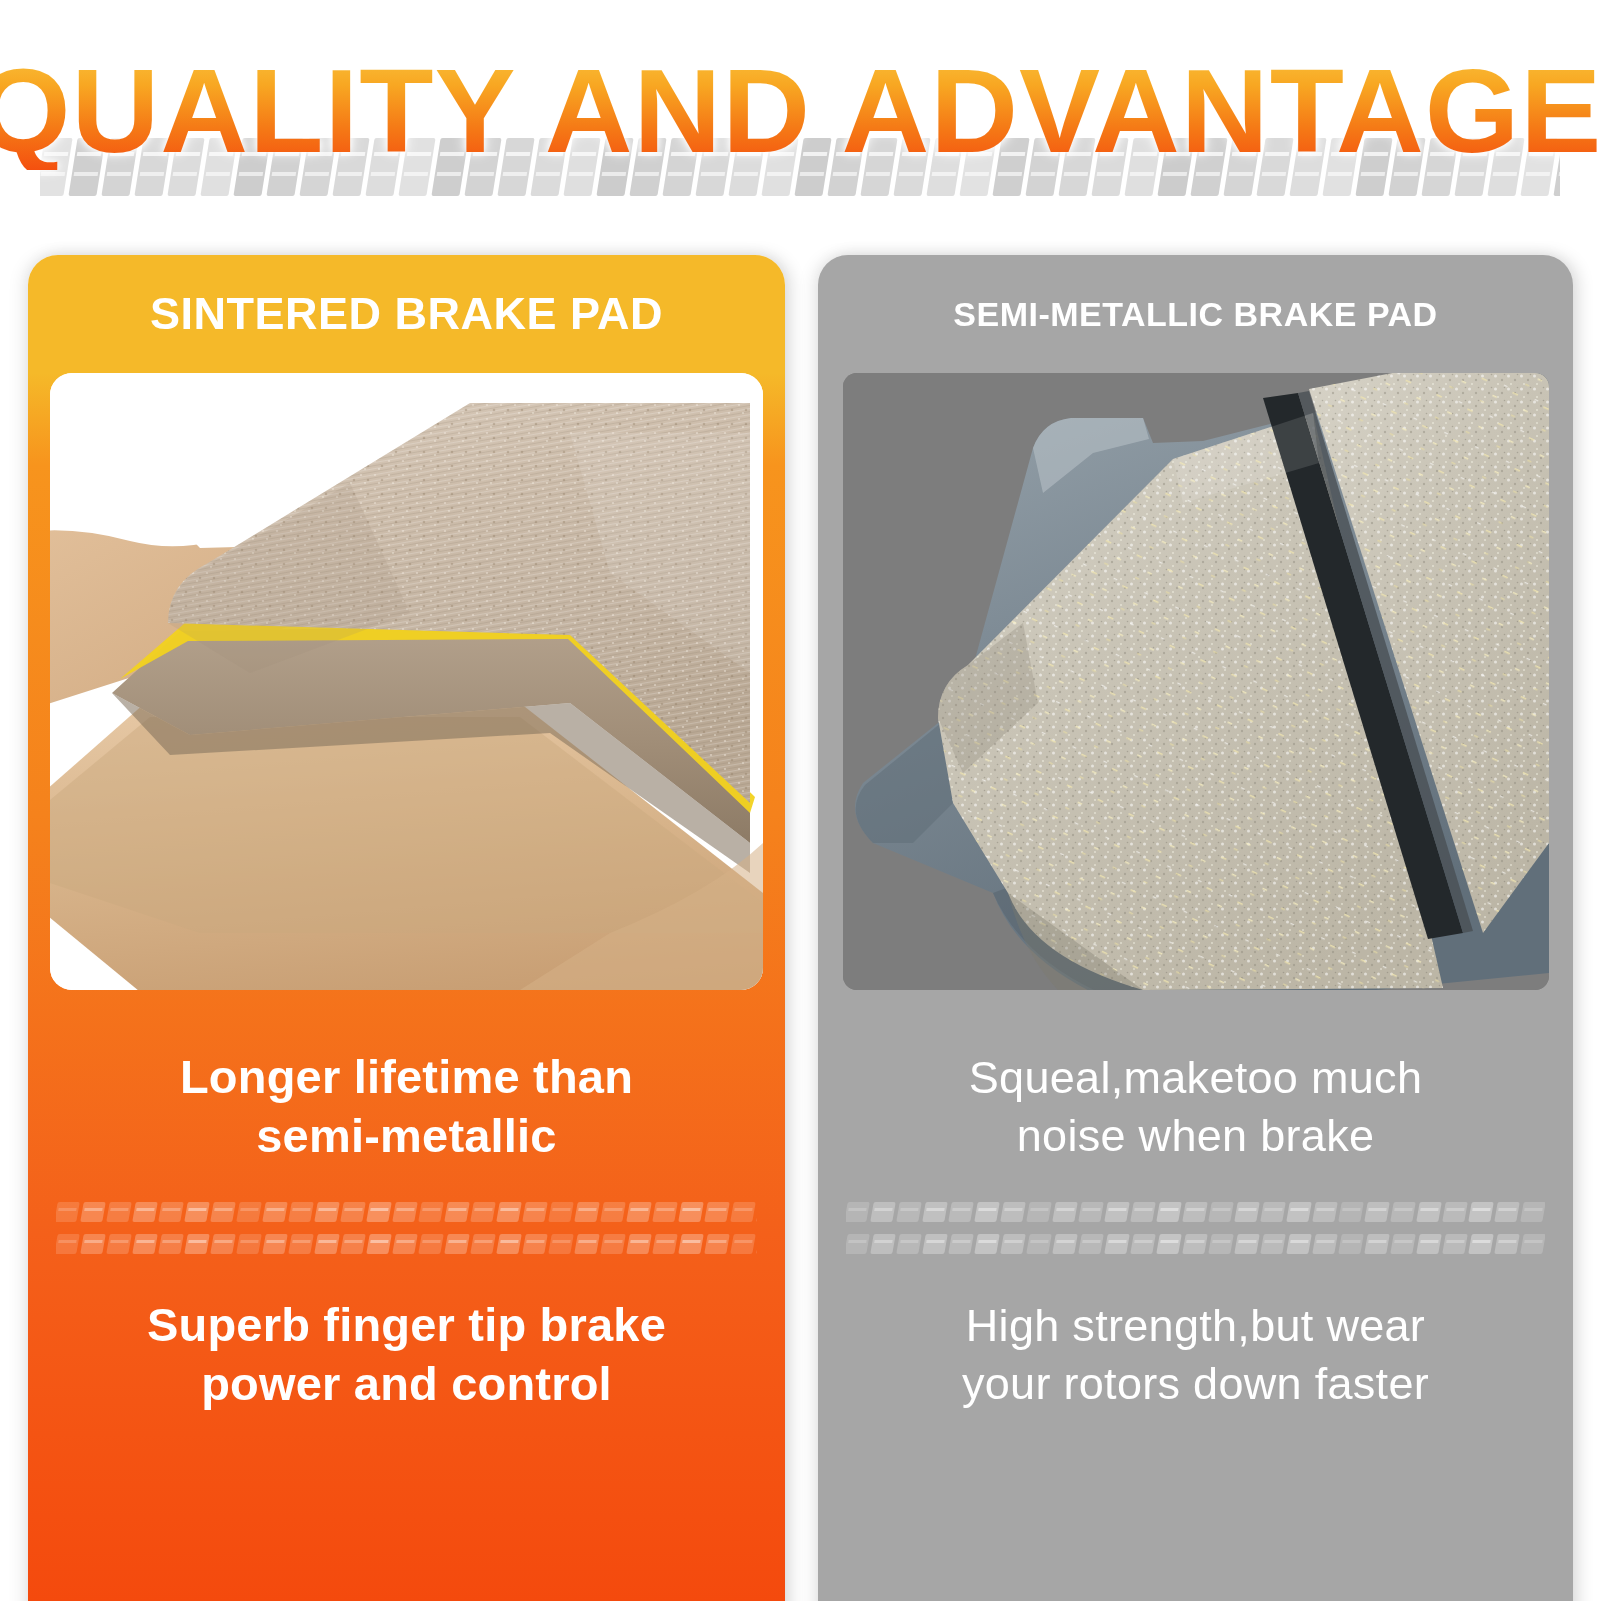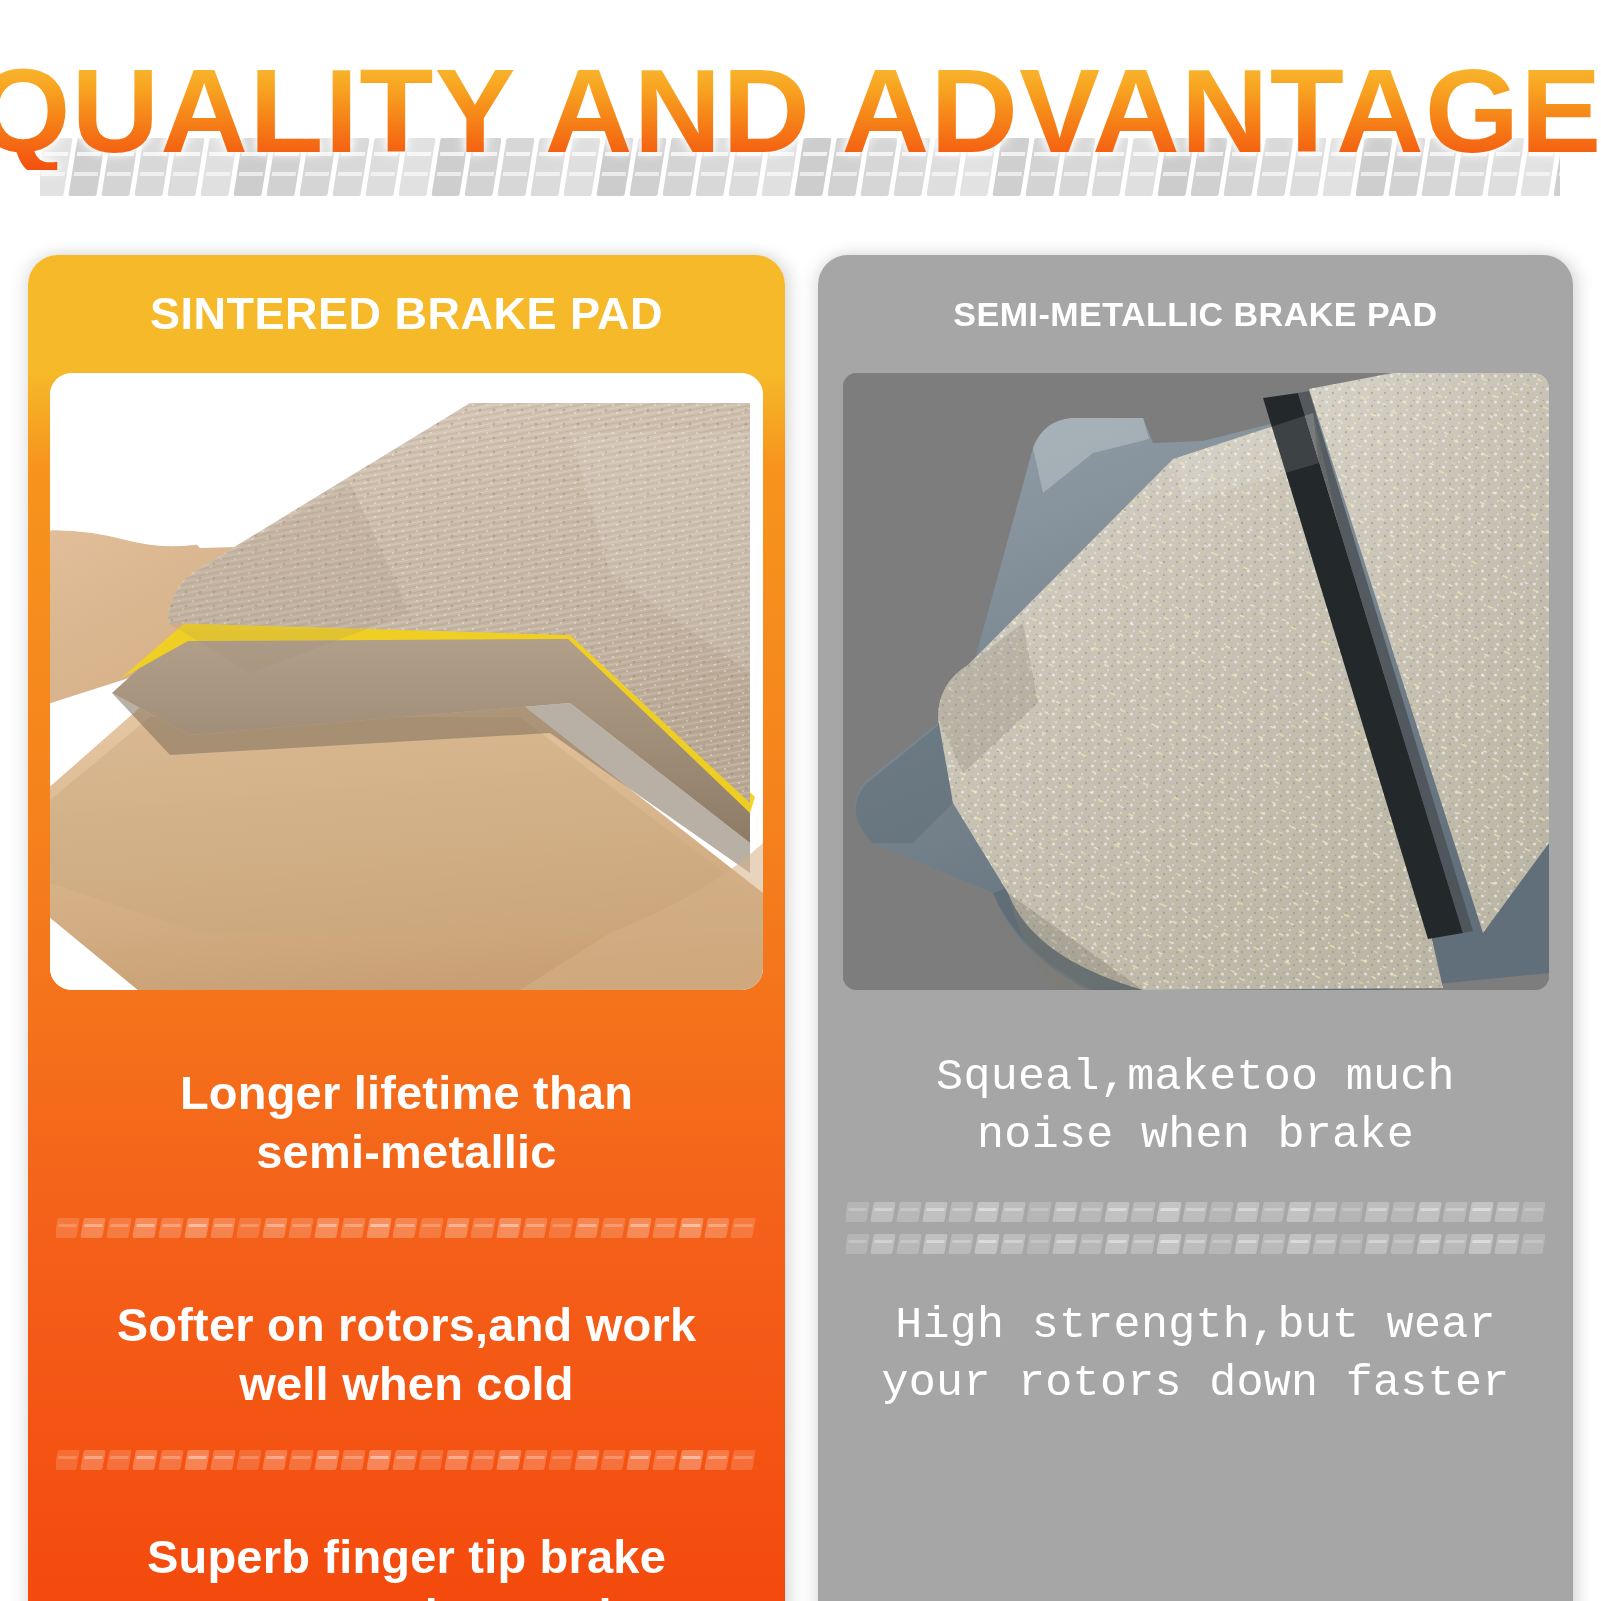--- a/index.html
+++ b/index.html
@@ -158,25 +158,24 @@
     display: block;
     white-space: pre-line;
   }
   
   #card-sintered .feature-text {
     font-family: "Liberation Sans Narrow", "Liberation Sans", sans-serif;
     font-weight: bold;
     font-size: 47px;
     line-height: 59px;
     letter-spacing: .2px;
-    margin-top: 16px;
   }
   
   #card-semi .feature-text {
-    font-family: Liberation Mono, monospace;
+    font-family: Liberation Sans, sans-serif;
     font-weight: normal;
     font-size: 45px;
     line-height: 58px;
     letter-spacing: .3px;
   }
 
   #card-sintered .feature { padding: 32px 60px 30px; }
   #card-semi .feature     { padding: 34px 60px 30px; }
 
   
@@ -356,24 +355,20 @@
         <div class="blk" style="left: 520px; opacity: 0.8;"></div>
         <div class="blk" style="left: 546px; opacity: 0.59;"></div>
         <div class="blk" style="left: 572px; opacity: 0.88;"></div>
         <div class="blk" style="left: 598px; opacity: 0.67;"></div>
         <div class="blk" style="left: 624px; opacity: 0.96;"></div>
         <div class="blk" style="left: 650px; opacity: 0.75;"></div>
         <div class="blk" style="left: 676px; opacity: 0.54;"></div>
         <div class="blk" style="left: 702px; opacity: 0.83;"></div>
       </div>
 
-    <div class="feature">
-      <span class="feature-text">Softer on rotors,and work
-well when cold</span>
-    </div>
 
     <div class="divider">
         <div class="blk" style="left: 0px; opacity: 0.5;"></div>
         <div class="blk" style="left: 26px; opacity: 0.79;"></div>
         <div class="blk" style="left: 52px; opacity: 0.58;"></div>
         <div class="blk" style="left: 78px; opacity: 0.87;"></div>
         <div class="blk" style="left: 104px; opacity: 0.66;"></div>
         <div class="blk" style="left: 130px; opacity: 0.95;"></div>
         <div class="blk" style="left: 156px; opacity: 0.74;"></div>
         <div class="blk" style="left: 182px; opacity: 0.53;"></div>

